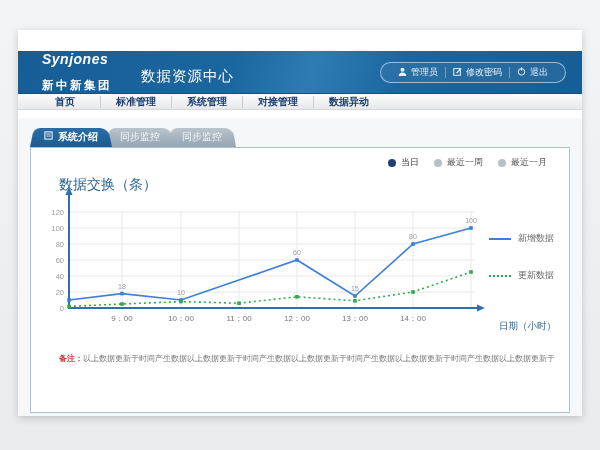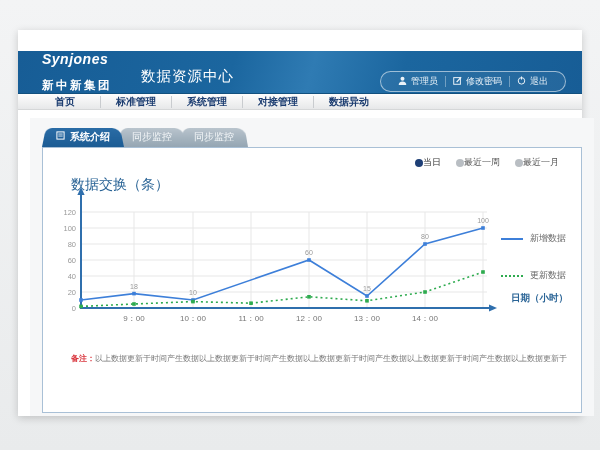--- a/index.html
+++ b/index.html
@@ -9,55 +9,55 @@
   .page { position:absolute; left:18px; top:30px; width:564px; height:386px; background:#fff;
           box-shadow:0 2px 8px rgba(0,0,0,.18); }
   
   .header { position:absolute; left:0; top:21px; width:564px; height:43px;
             background:linear-gradient(105deg,#175d96 0%,#1b669f 38%,#2f7bb3 52%,#1b669f 68%,#175d96 100%);
             border-bottom:1px solid #12507e; display:flex; align-items:center; }
   .logo { margin-left:24px; color:#fff; cursor:pointer; line-height:1; }
   .logo-en { font-size:14px; font-weight:bold; font-style:italic; letter-spacing:.5px; }
   .logo-cn { font-size:11.5px; font-weight:bold; letter-spacing:2.5px; margin-top:14px; }
   .app-title { color:#fff; font-size:14.5px; margin-left:29px; margin-top:8px; letter-spacing:1px; }
-  .user-group { position:absolute; right:16px; top:20px; height:21px; display:flex; align-items:center;
+  .user-group { position:absolute; right:16px; top:11px; height:21px; display:flex; align-items:center;
                 border:1px solid rgba(255,255,255,.55); border-radius:11px; padding:0 10px;
                 background:rgba(255,255,255,.06); }
   .user-item { display:flex; align-items:center; gap:4px; color:#eaf2f8; font-size:9px; padding:0 7px; cursor:pointer; }
   .user-sep { width:1px; height:11px; background:rgba(255,255,255,.35); }
   .uicon { display:inline-block; }
   
   .nav { position:absolute; left:0; top:64px; width:564px; height:16px;
          background:linear-gradient(#fdfdfd,#e7e8e9); border-bottom:1px solid #d5d7d8;
          display:flex; align-items:center; padding-left:12px; }
   .nav-item { width:70px; text-align:center; font-size:10px; font-weight:bold; color:#1b3c70; cursor:pointer; }
   .nav-sep { width:1px; height:12px; background:#c9cccf; }
   
-  .content { position:absolute; left:0; top:88px; width:564px; height:298px; background:#f6f7f8;margin-left:12px; }
+  .content { position:absolute; left:0; top:88px; width:564px; height:298px; background:#f6f7f8; }
   .tabs { position:absolute; left:12px; top:8px; height:21px; display:flex; }
   .tab { position:relative; height:21px; padding:0 14px; display:flex; align-items:center; gap:5px;
          font-size:10px; cursor:pointer; margin-right:-6px; }
   .tab::before { content:""; position:absolute; inset:0; z-index:0;
                  border-radius:7px 9px 0 0; transform:perspective(14px) rotateX(4deg); transform-origin:bottom center; }
   .tab.active { z-index:2; color:#fff; font-weight:bold; }
   .tab.active::before { background:linear-gradient(#2a6ca6,#1c5c94); }
   .tab.inactive { z-index:1; color:#f4f7f9; }
   .tab.inactive::before { background:linear-gradient(#b9c4cd,#95a6b3); }
   .tab > * { position:relative; z-index:3; }
   .panel { position:absolute; left:12px; top:29px; width:540px; height:266px; background:#fff;
            border:1px solid #a9c0d6; }
   
   .radio-group { position:absolute; right:22px; top:8px; display:flex; gap:15px; align-items:center; }
-  .radio { display:flex; align-items:center; font-size:9px; color:#555; cursor:pointer; }
+  .radio { display:flex; align-items:center; gap:5px; font-size:9px; color:#555; cursor:pointer; }
   .dot { width:8px; height:8px; border-radius:50%; background:#b9bec3; }
   .radio.selected .dot { background:#1e3f76; }
   .radio.selected { color:#333; }
   .y-title { position:absolute; left:28px; top:28px; font-size:14px; font-weight:normal; color:#2a6496; }
   .chart-svg { position:absolute; left:0; top:0; }
-  .x-title { position:absolute; left:468px; top:144px; font-size:9.5px; font-weight:bold; color:#2a6496; }
+  .x-title { position:absolute; left:468px; top:172px; font-size:9.5px; font-weight:normal; color:#2a6496; }
   .series-legend { position:absolute; left:458px; top:84px; display:flex; flex-direction:column; gap:24px; }
   .legend-item { display:flex; align-items:center; gap:7px; font-size:9px; color:#666; cursor:pointer; }
   .legend-line { width:22px; height:0; border-top:2px solid #3d7fd9; }
   .legend-line.dotted { border-top:2px dotted #2eab4f; }
   .note { position:absolute; left:28px; top:205px; width:506px; font-size:8px; color:#777;
           white-space:nowrap; overflow:hidden; }
   .note-prefix { color:#d9363e; font-weight:bold; }
 </style>
 </head>
 <body>

